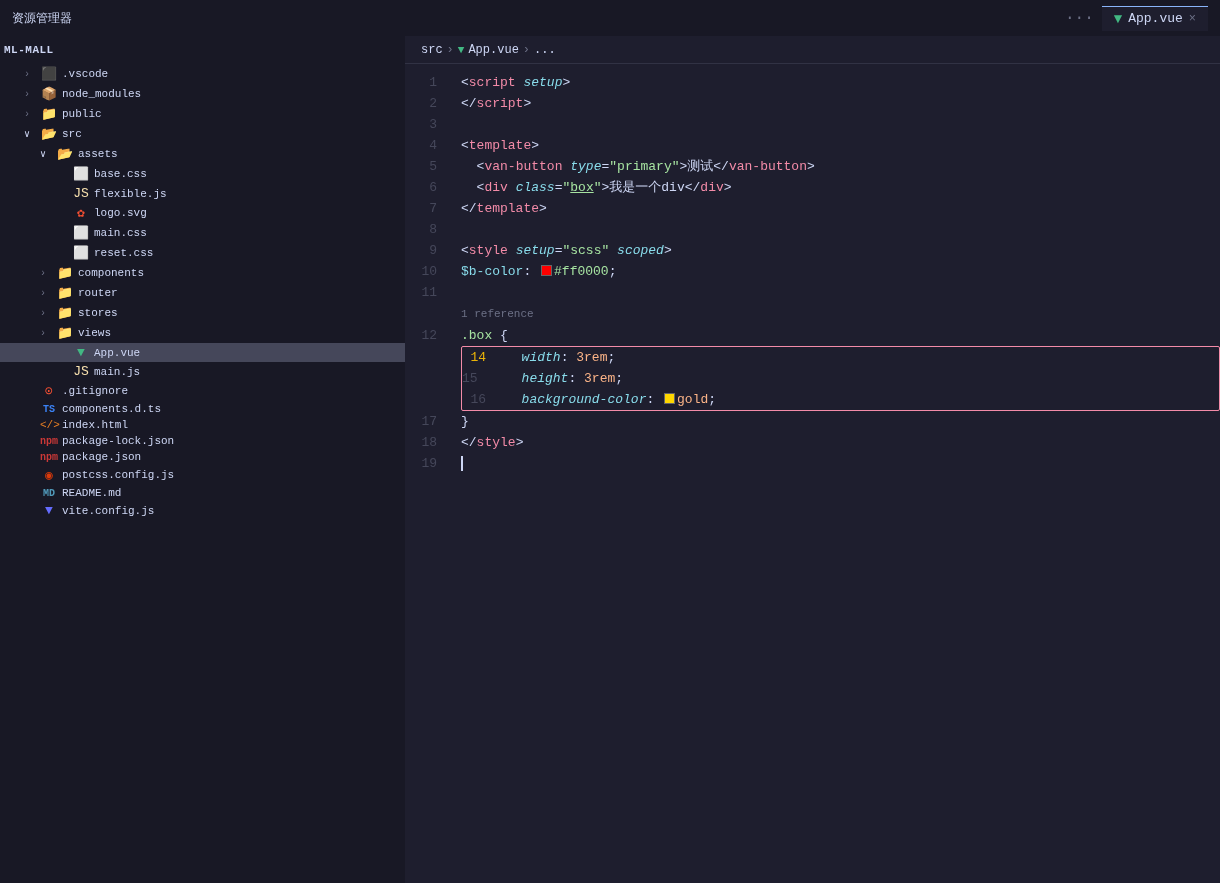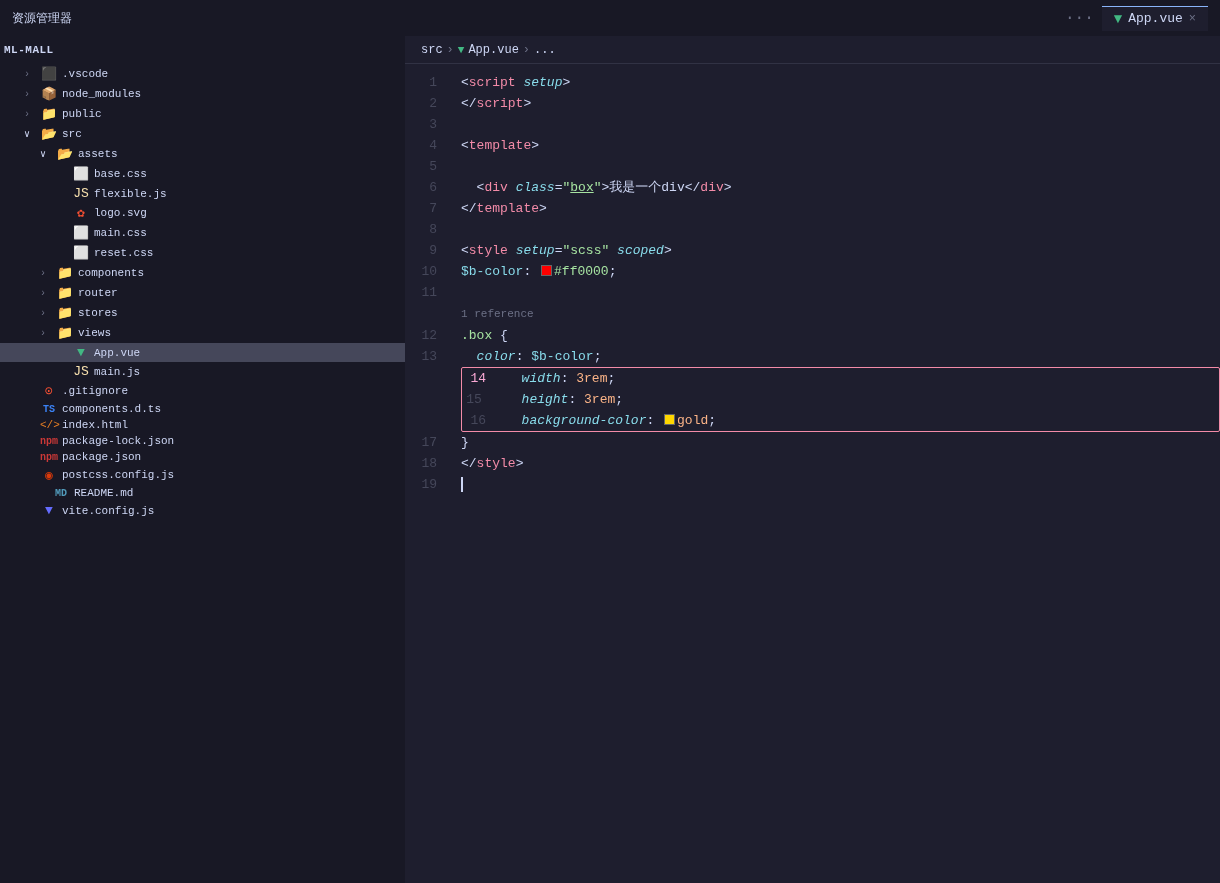--- a/index.html
+++ b/index.html
@@ -359,21 +359,21 @@
     </div>
 
     <div class="tree-item indent-1">
       <span class="arrow"></span>
       <span class="file-icon" style="color:#dd3a0a;">◉</span>
       <span class="file-label">postcss.config.js</span>
     </div>
 
     <div class="tree-item indent-1">
       <span class="arrow"></span>
-      <span class="file-icon" style="color:#519aba; font-weight:bold; font-size:10px;margin-left:12px;">MD</span>
+      <span class="file-icon" style="color:#519aba; font-weight:bold; font-size:10px;">MD</span>
       <span class="file-label">README.md</span>
     </div>
 
     <div class="tree-item indent-1">
       <span class="arrow"></span>
       <span class="file-icon" style="color:#646cff;">▼</span>
       <span class="file-label">vite.config.js</span>
     </div>
   </div>
 
@@ -407,20 +407,21 @@
         <span class="line-content"> </span>
       </div>
 
       <div class="code-line">
         <span class="line-num">4</span>
         <span class="line-content"><span class="punct">&lt;</span><span class="tag">template</span><span class="punct">&gt;</span></span>
       </div>
 
       <div class="code-line">
         <span class="line-num">5</span>
+        <span class="line-content">  <span class="punct">&lt;</span><span class="tag">van-button</span> <span class="attr">type</span><span class="punct">=</span><span class="attr-val">"primary"</span><span class="punct">&gt;</span><span class="text-content">测试</span><span class="punct">&lt;/</span><span class="tag">van-button</span><span class="punct">&gt;</span></span>
       </div>
 
       <div class="code-line">
         <span class="line-num">6</span>
         <span class="line-content">  <span class="punct">&lt;</span><span class="tag">div</span> <span class="attr">class</span><span class="punct">=</span><span class="attr-val">"<span style="text-decoration:underline;">box</span>"</span><span class="punct">&gt;</span><span class="text-content">我是一个div</span><span class="punct">&lt;/</span><span class="tag">div</span><span class="punct">&gt;</span></span>
       </div>
 
       <div class="code-line">
         <span class="line-num">7</span>
         <span class="line-content"><span class="punct">&lt;/</span><span class="tag">template</span><span class="punct">&gt;</span></span>
@@ -449,34 +450,30 @@
       <div class="reference-line">
         <span style="width:48px; flex-shrink:0;"></span>
         <span class="reference-text">1 reference</span>
       </div>
 
       <div class="code-line">
         <span class="line-num">12</span>
         <span class="line-content"><span class="selector">.box</span> <span class="punct">{</span></span>
       </div>
 
-      <div class="code-line">
-        <span class="line-num">13</span>
-        <span class="line-content">  <span class="css-prop">color</span><span class="punct">: </span><span class="scss-var">$b-color</span><span class="punct">;</span></span>
-      </div>
 
       <div style="position:relative; margin-left:56px; border:1.5px solid #f38ba8; border-radius:2px;">
 
         <div class="code-line">
-          <span class="line-num" style="width:36px; padding-right:12px; color:#f9a8d4; text-align:right;">14</span>
+          <span class="line-num" style="width:36px; padding-right:12px; color:#eab308; text-align:right;">14</span>
           <span class="line-content">  <span class="css-prop">width</span><span class="punct">: </span><span class="scss-num">3rem</span><span class="punct">;</span></span>
         </div>
 
         <div class="code-line">
-          <span class="line-num" style="width:36px; padding-right:12px; color:#45475a; text-align:center;">15</span>
+          <span class="line-num" style="width:36px; padding-right:12px; color:#45475a; text-align:left;">15</span>
           <span class="line-content">  <span class="css-prop">height</span><span class="punct">: </span><span class="scss-num">3rem</span><span class="punct">;</span></span>
         </div>
 
         <div class="code-line">
           <span class="line-num" style="width:36px; padding-right:12px; color:#45475a; text-align:right;">16</span>
           <span class="line-content">  <span class="css-prop">background-color</span><span class="punct">: </span><span class="color-swatch" style="background:gold; border:1px solid #666;"></span><span class="scss-num">gold</span><span class="punct">;</span></span>
         </div>
       </div>
 
       <div class="code-line">

